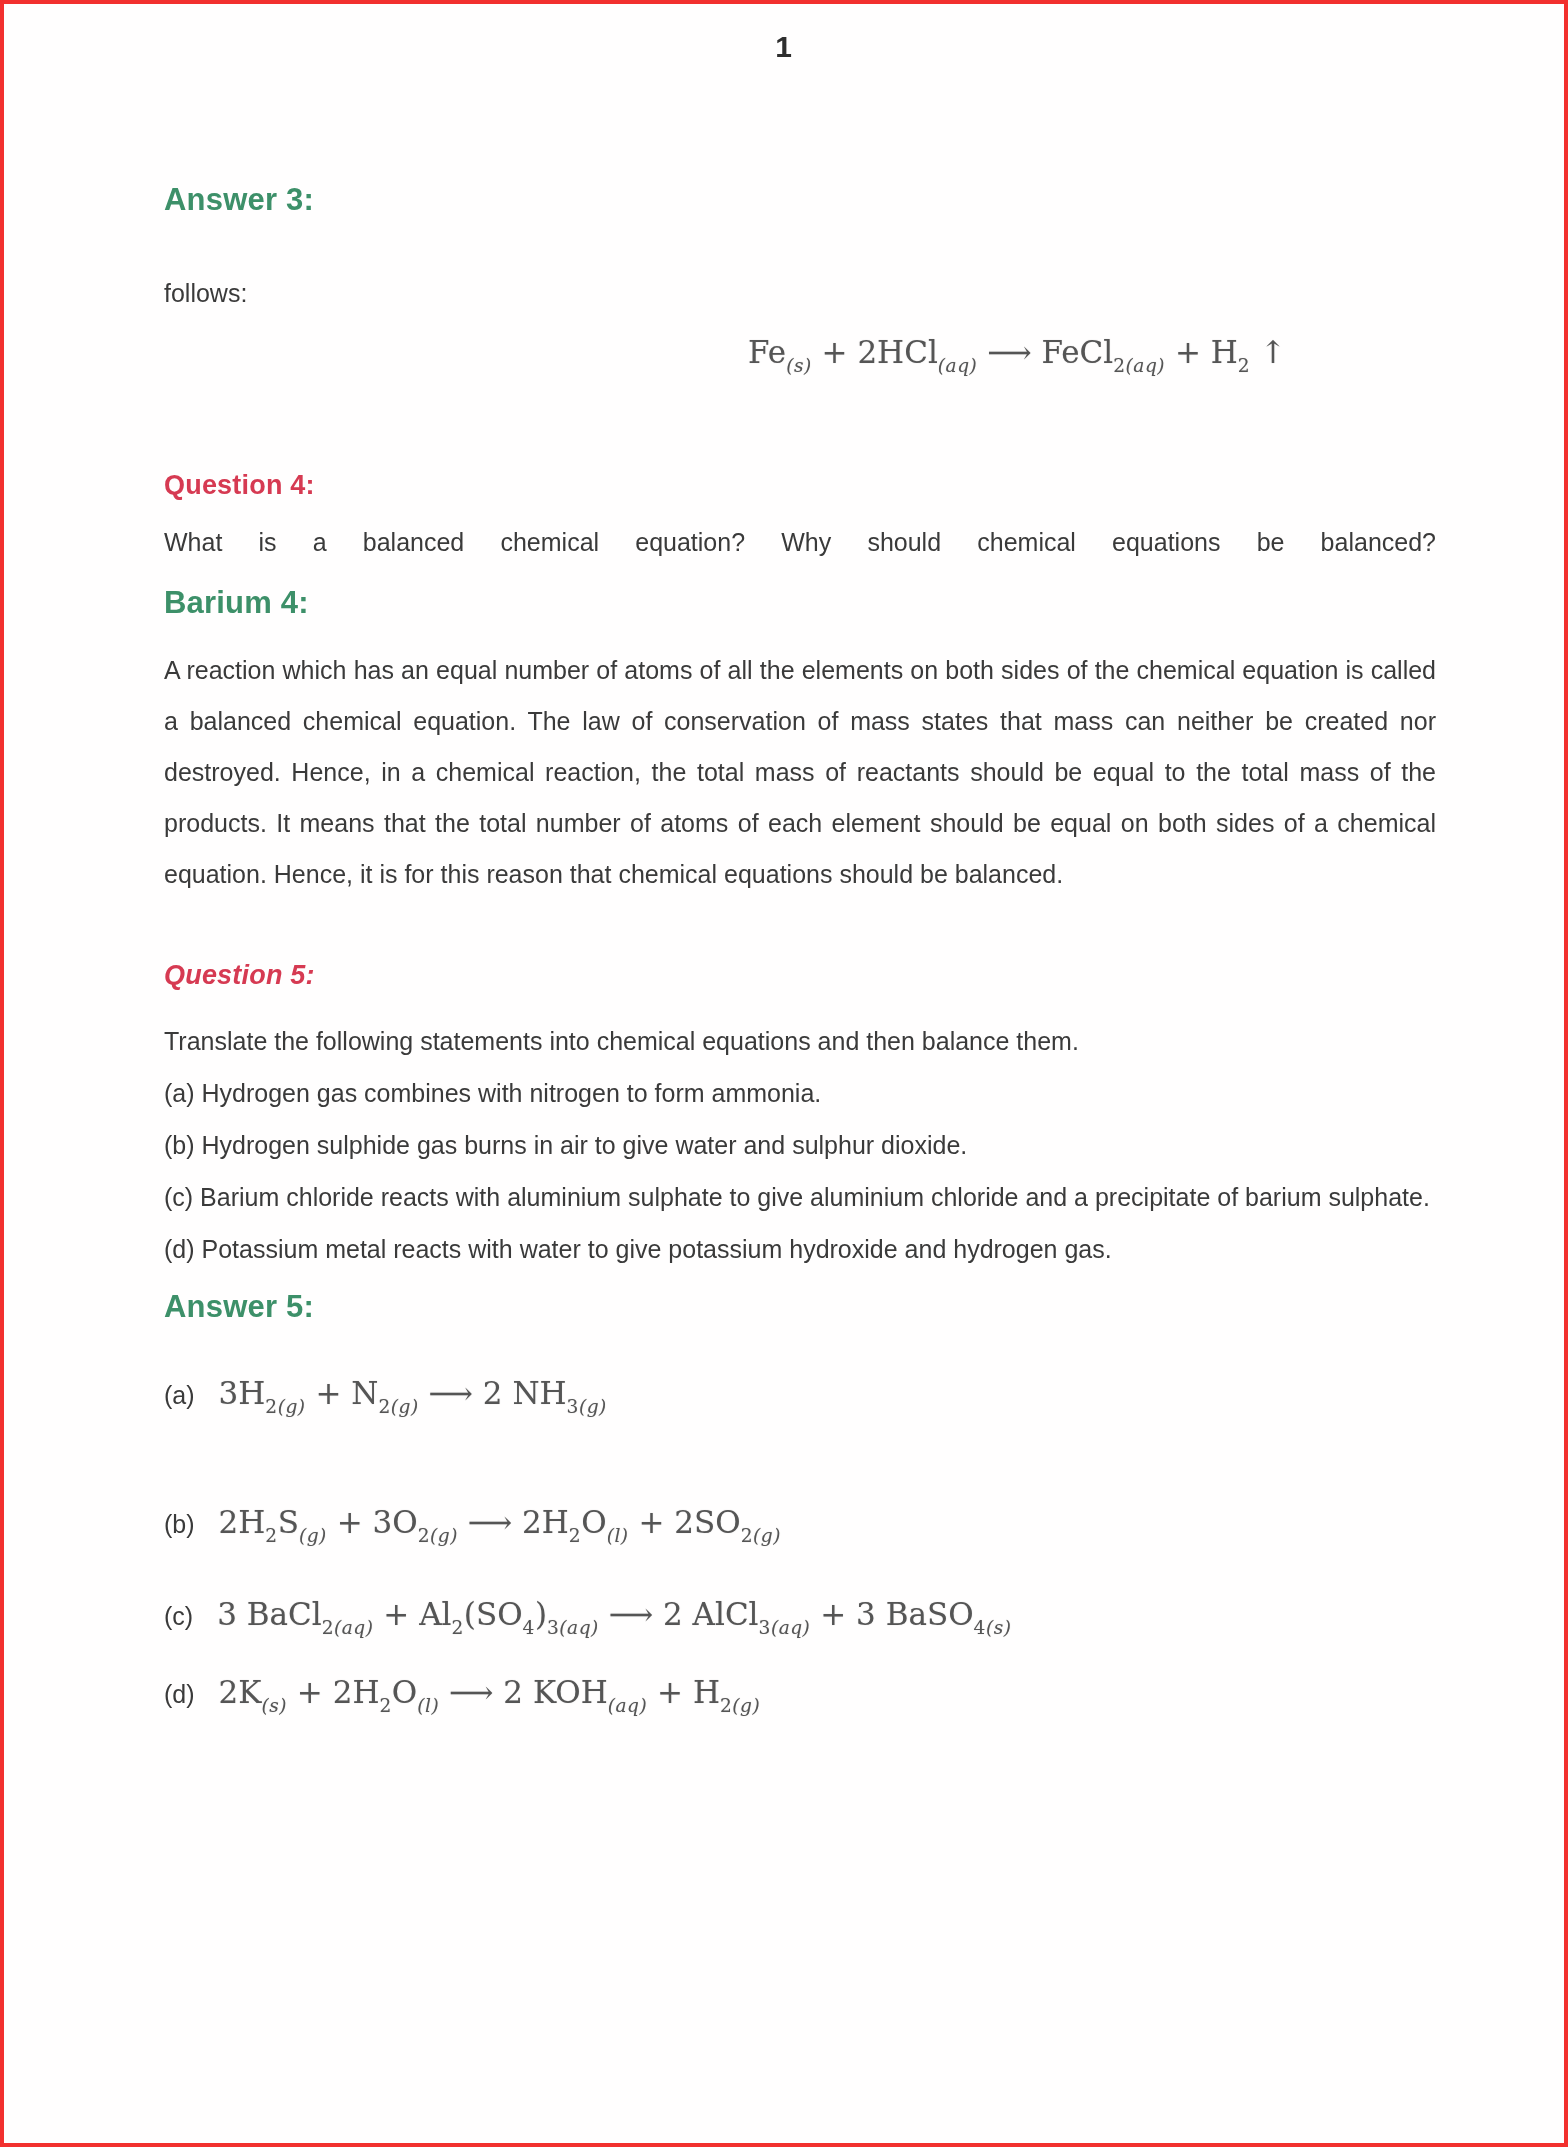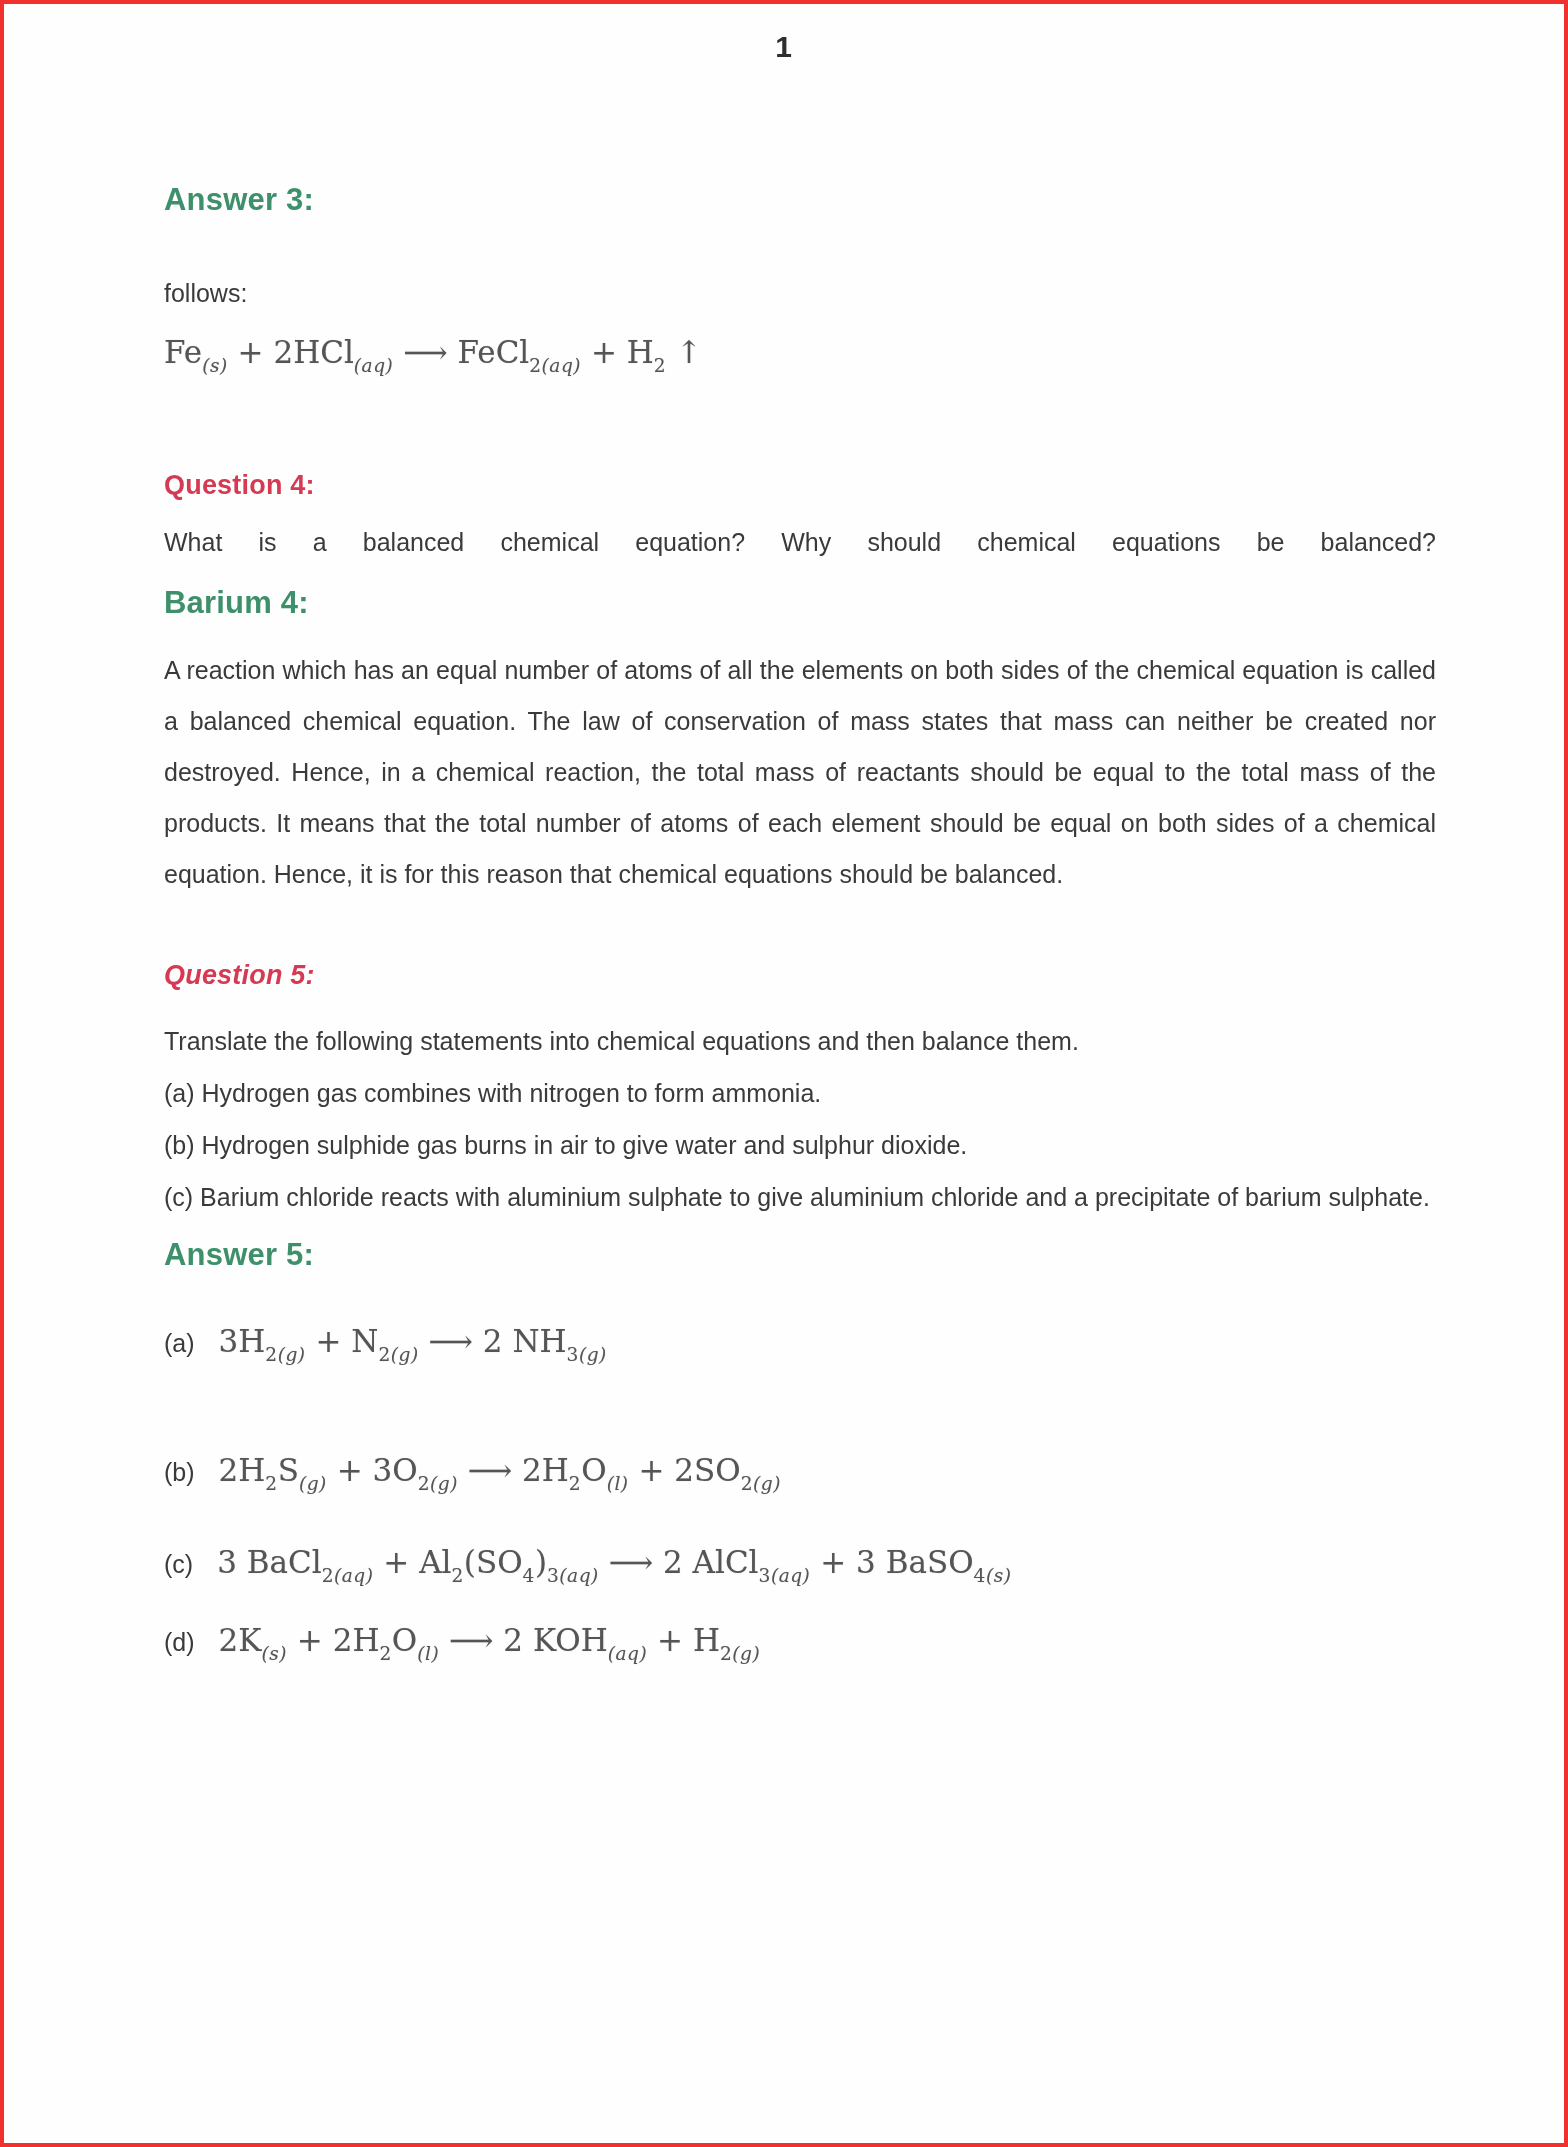--- a/index.html
+++ b/index.html
@@ -49,21 +49,21 @@
   .indent1 { padding-left: 12px; }
   .equation {
     font-family: "DejaVu Serif", "Liberation Serif", serif;
     font-size: 31px;
     color: var(--eq-ink, #555555);
     text-shadow: 0 0 1px rgba(90,90,90,0.35);
     white-space: nowrap;
   }
   .eq-center {
     margin-top: 16px;
-    text-align: left;
+    text-align: right;
     padding-right: 150px; 
   }
   .eqsub {
     font-size: 0.6em;
     vertical-align: -0.5em;
     letter-spacing: 0.5px;
   }
   .eqsub.ital { font-style: italic; }
   .mt-q4-head { margin-top: 94px; }
   .mt-q4-text { margin-top: 16px; }
@@ -109,20 +109,21 @@
 
     <div class="h-green mt-a4-head">Barium 4:</div>
     <div class="body-text just mt-a4-para">A reaction which has an equal number of atoms of all the elements on both sides of the chemical equation is called a balanced chemical equation. The law of conservation of mass states that mass can neither be created nor destroyed. Hence, in a chemical reaction, the total mass of reactants should be equal to the total mass of the products. It means that the total number of atoms of each element should be equal on both sides of a chemical equation. Hence, it is for this reason that chemical equations should be balanced.</div>
 
     <div class="h-red mt-q5-head">Question 5:</div>
     <div class="q5-block">
       <div class="body-text">Translate the following statements into chemical equations and then balance them.</div>
       <div class="body-text">(a) Hydrogen gas combines with nitrogen to form ammonia.</div>
       <div class="body-text">(b) Hydrogen sulphide gas burns in air to give water and sulphur dioxide.</div>
       <div class="body-text just">(c) Barium chloride reacts with aluminium sulphate to give aluminium chloride and a precipitate of barium sulphate.</div>
+      <div class="body-text">(d) Potassium metal reacts with water to give potassium hydroxide and hydrogen gas.</div>
     </div>
 
     <div class="h-green mt-a5-head">Answer 5:</div>
 
     <div class="eq-row mt-eqa">
       <span class="eq-label">(a)</span>
       <span class="equation"><span>3H</span><span class="eqsub">2</span><span class="eqsub ital">(g)</span><span> + N</span><span class="eqsub">2</span><span class="eqsub ital">(g)</span><span> ⟶ </span><span>2 NH</span><span class="eqsub">3</span><span class="eqsub ital">(g)</span></span>
     </div>
 
     <div class="eq-row mt-eqb">

